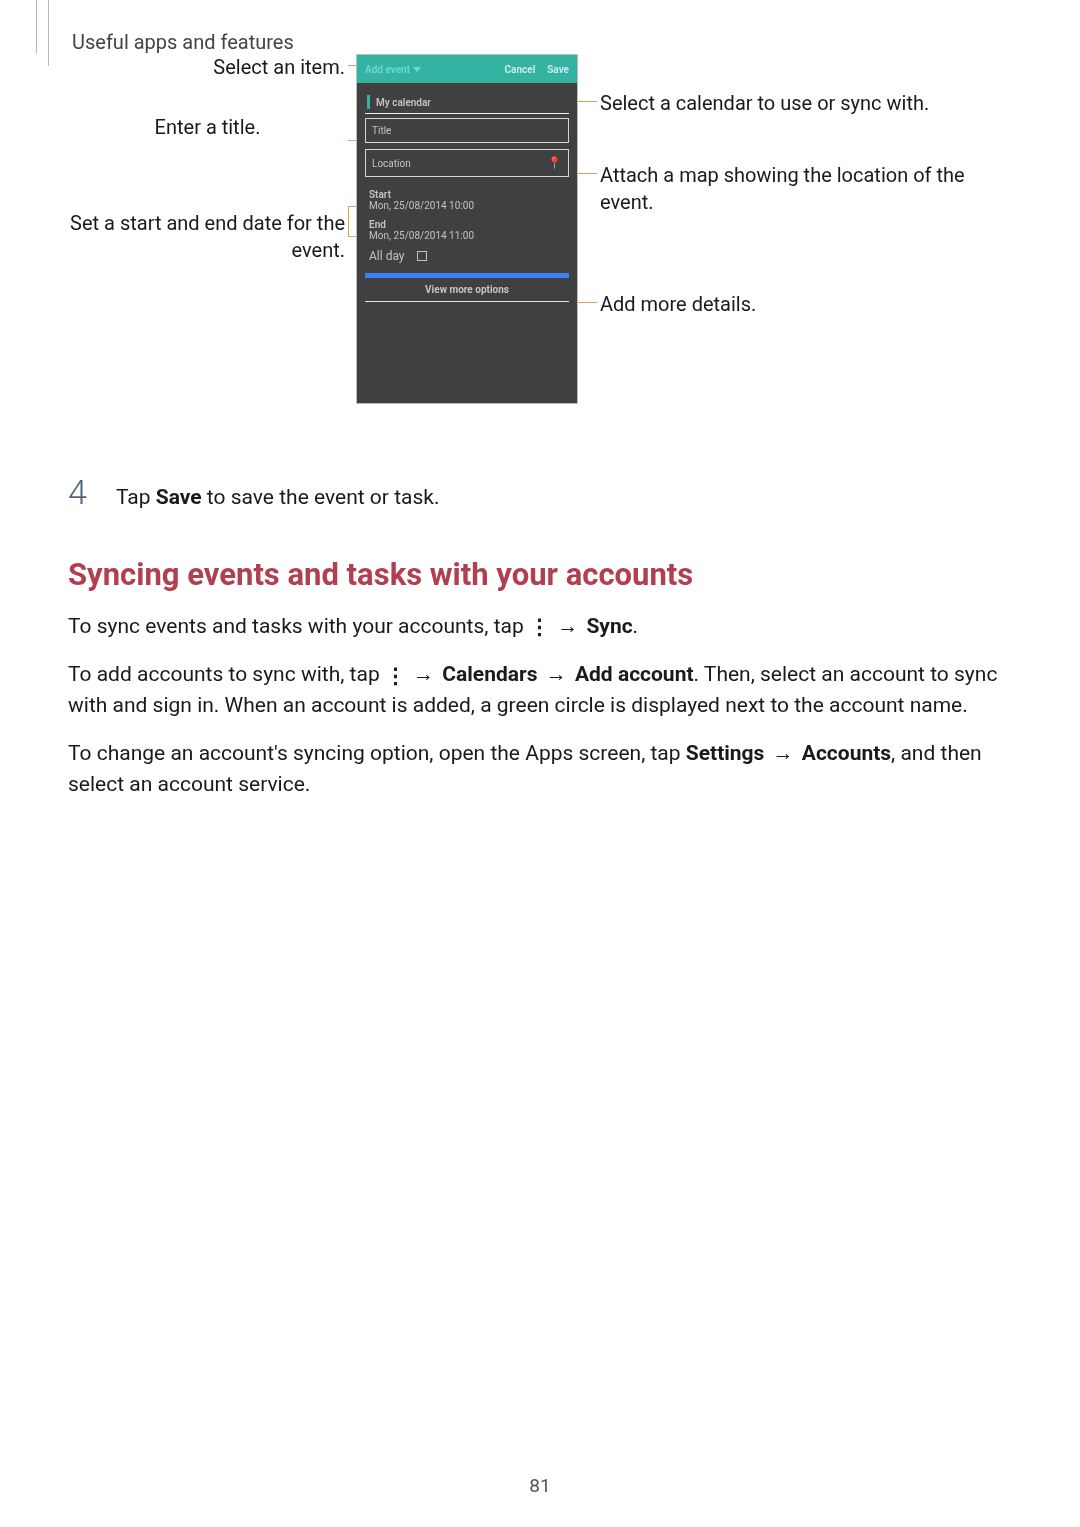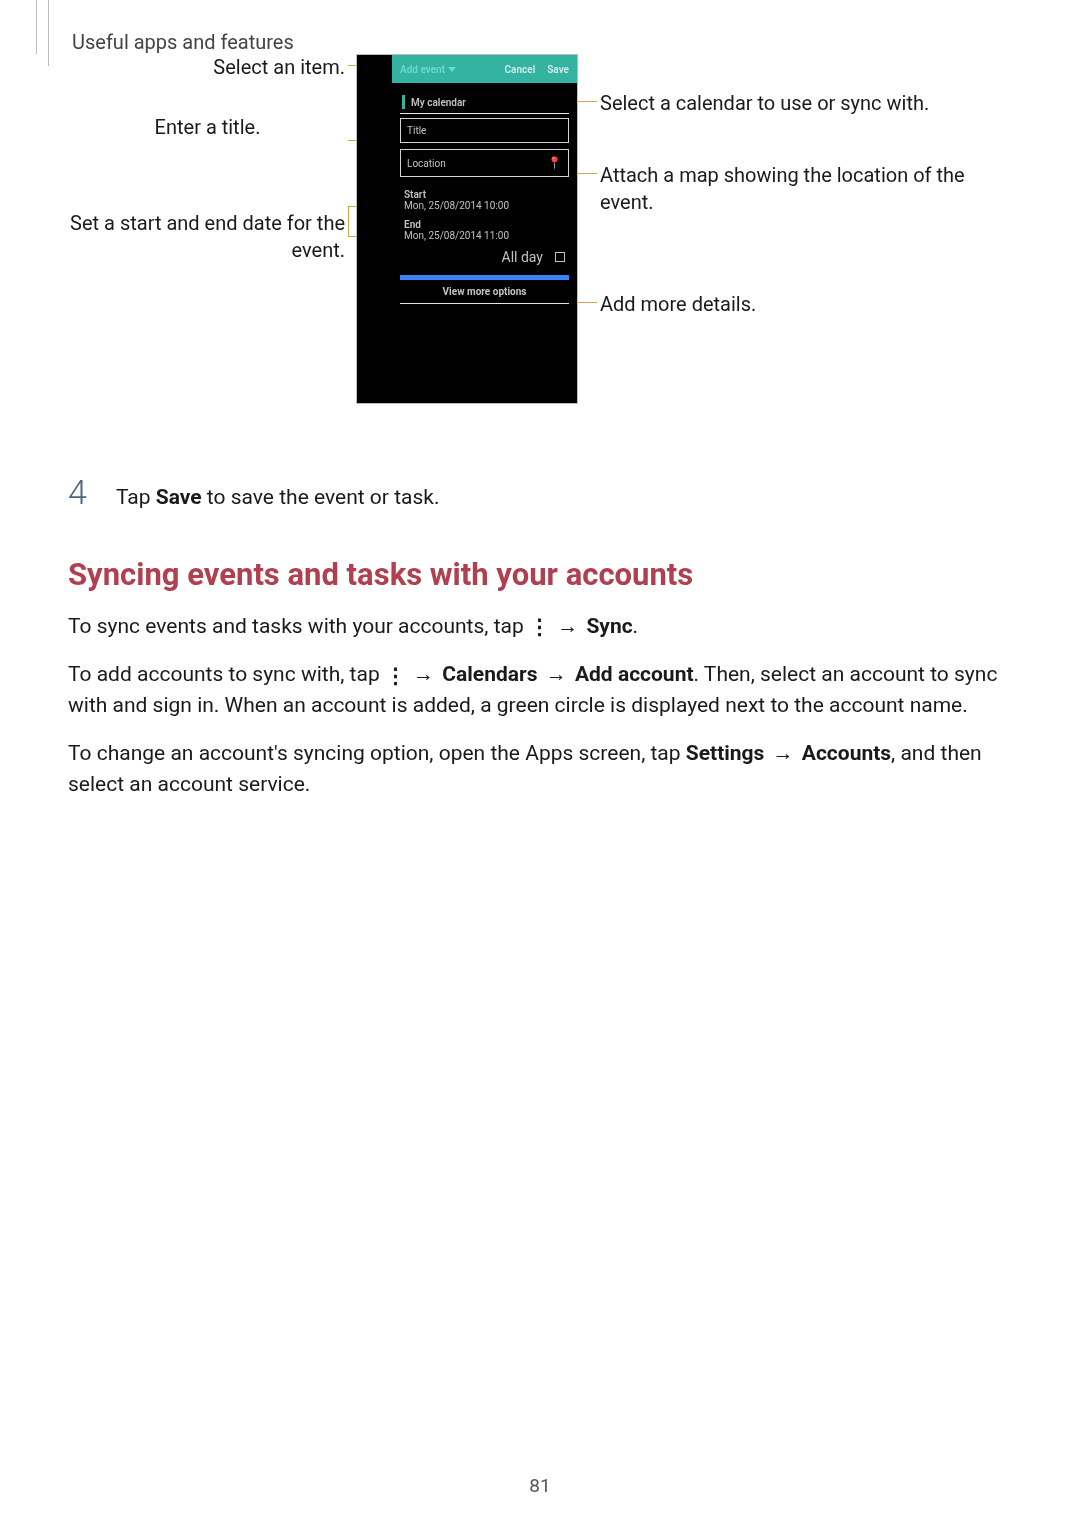--- a/index.html
+++ b/index.html
@@ -45,22 +45,21 @@
       height: 370px;
       margin: 0 auto 48px auto;
     }
     .phone {
       position: absolute;
       left: 286px;
       top: 0;
       width: 222px;
       height: 350px;
       border: 1px solid #bdbdbd;
-      background: #000000;
-      padding-left: 35px;
+      background: #404040;
     }
     .phone-top {
       height: 28px;
       background: #34b3a3;
       display: flex;
       align-items: center;
       padding: 0 8px;
       gap: 4px;
     }
     .phone-top .title-drop {
@@ -115,22 +114,22 @@
     .dt-row {
       display: flex;
       font-size: 10px;
       color: #c2c2c2;
       padding: 4px 4px;
       justify-content: space-between;
       flex-direction: column;
     }
     .dt-row .lbl { color: #c2c2c2; font-weight: 600; }
     .all-day {
-      display: flex; justify-content: flex-end; align-items: center;
-      gap: 12px; font-size: 14px; color: #c2c2c2; padding: 4px;
+      display: flex; align-items: center;
+      gap: 12px; font-size: 12px; color: #c2c2c2; padding: 4px;
     }
     .chk { width: 10px; height: 10px; border: 1px solid #c2c2c2; }
     .more-opts {
       text-align: center;
       border-top: 5px solid #3b82f6;
       border-bottom: 1px solid #e4e4e4;
       margin-top: 6px;
       padding: 6px 0;
       font-size: 10px;
       color: #c2c2c2;

